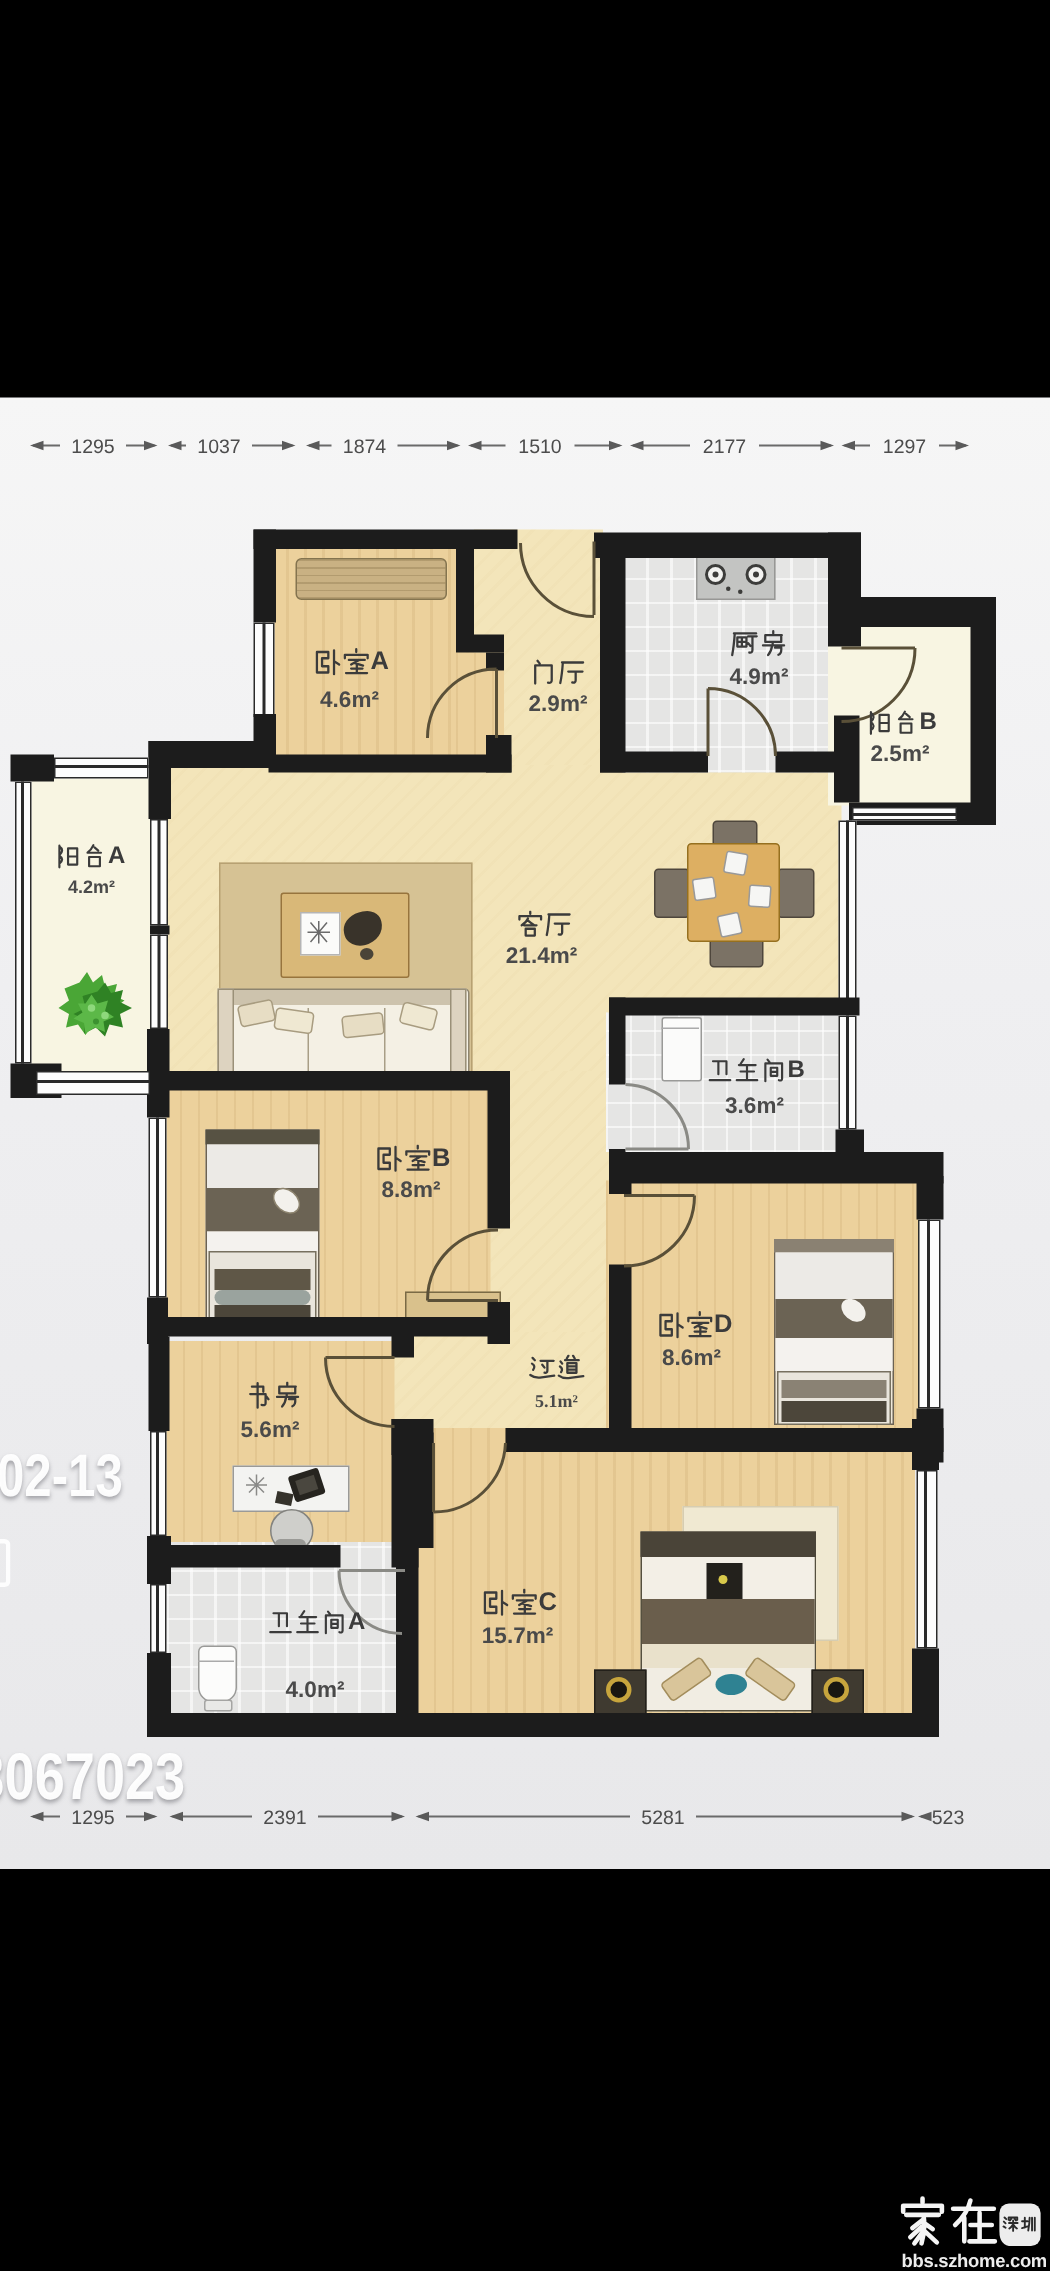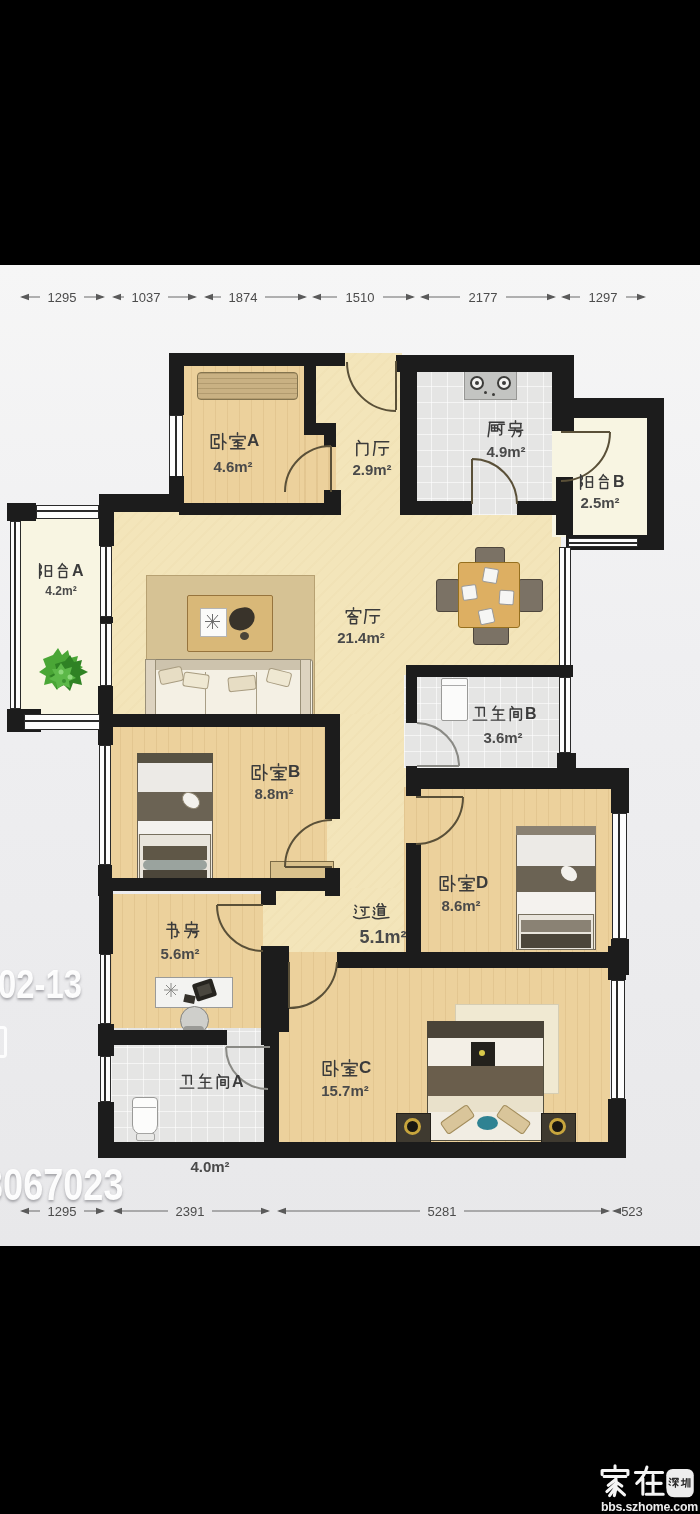--- a/index.html
+++ b/index.html
@@ -552,35 +552,35 @@
 <div class="area" style="left:140px;top:945px;width:80px;font-size:15px;">5.6m²</div>
 
 <div class="lbl" style="left:352px;top:903px;">
         <svg width="19" height="19" viewBox="0 0 100 100" stroke="#3b3b3b" stroke-width="8">
           <use href="#g-guo"></use>
         </svg>
         <svg width="19" height="19" viewBox="0 0 100 100" stroke="#3b3b3b" stroke-width="8">
           <use href="#g-dao"></use>
         </svg>
       </div>
-<div class="area" style="left:343px;top:927px;width:80px;font-size:18px;">5.1m²</div>
+<div class="area" style="left:331px;top:927px;width:80px;font-size:12px;font-family:Liberation Serif, serif;">5.1m²</div>
 
 <div class="lbl" style="left:178px;top:1073px;">
         <svg width="18" height="18" viewBox="0 0 100 100" stroke="#3b3b3b" stroke-width="8">
           <use href="#g-wei"></use>
         </svg>
         <svg width="18" height="18" viewBox="0 0 100 100" stroke="#3b3b3b" stroke-width="8">
           <use href="#g-sheng"></use>
         </svg>
         <svg width="18" height="18" viewBox="0 0 100 100" stroke="#3b3b3b" stroke-width="8">
           <use href="#g-jian"></use>
         </svg>
         <span class="lt" style="font-size:16px;">A</span>
       </div>
-<div class="area" style="left:170px;top:1158px;width:80px;font-size:15px;">4.0m²</div>
+<div class="area" style="left:170px;top:1118px;width:80px;font-size:15px;">4.0m²</div>
 
 <div class="lbl" style="left:321px;top:1058px;">
         <svg width="19" height="19" viewBox="0 0 100 100" stroke="#3b3b3b" stroke-width="8">
           <use href="#g-wo"></use>
         </svg>
         <svg width="19" height="19" viewBox="0 0 100 100" stroke="#3b3b3b" stroke-width="8">
           <use href="#g-shi"></use>
         </svg>
         <span class="lt" style="font-size:17px;">C</span>
       </div>

